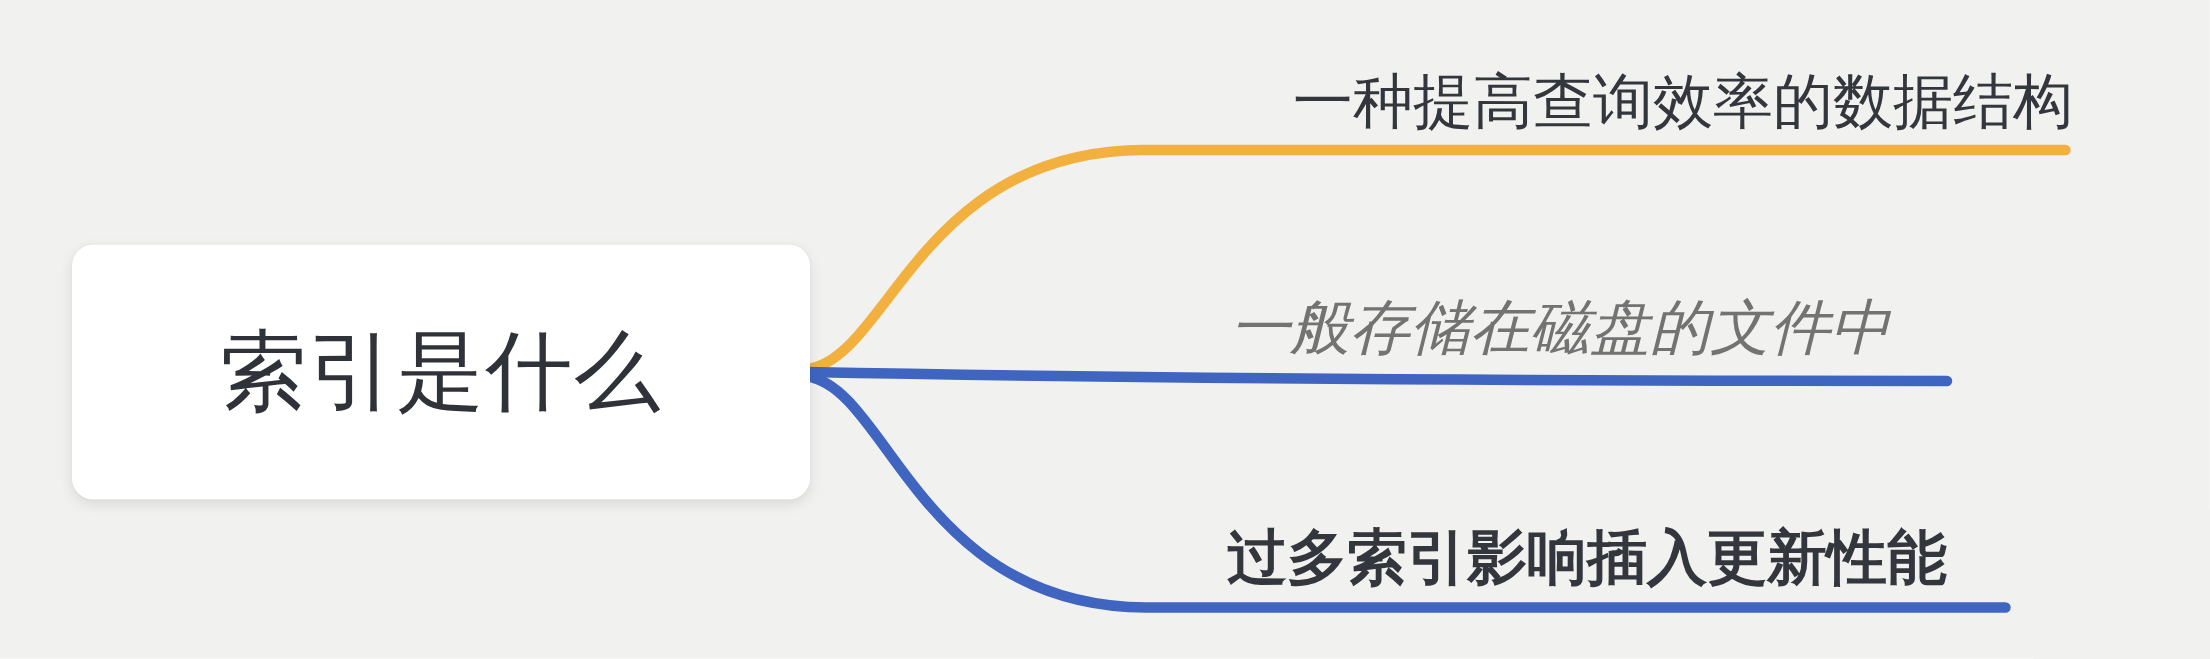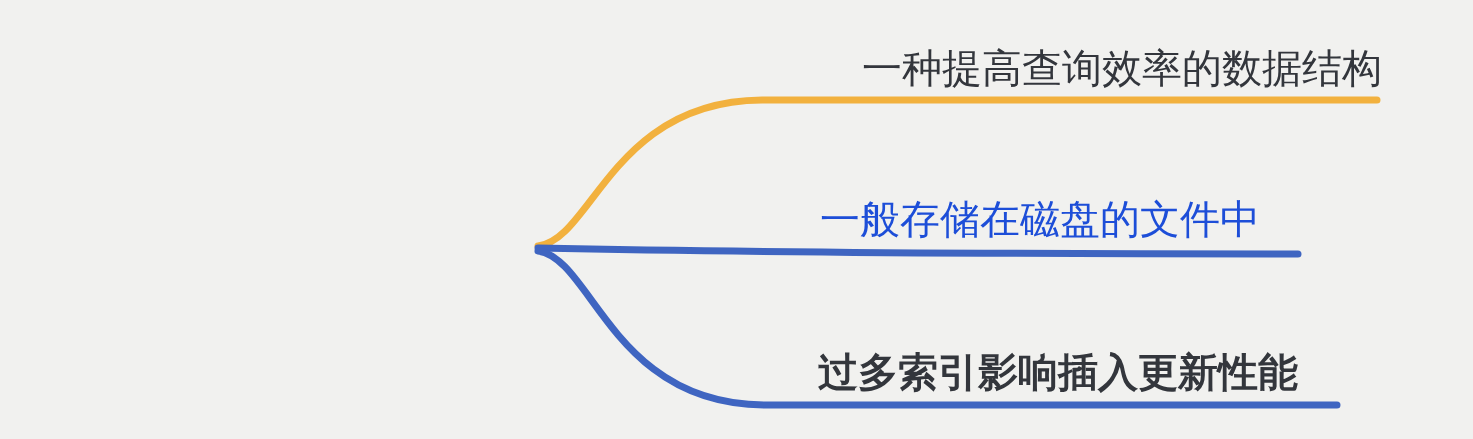--- a/index.html
+++ b/index.html
@@ -69,20 +69,23 @@
 <body>
 
 <div class="canvas" style="background: rgb(241, 241, 239);">
 
   <svg class="connectors" viewBox="0 0 1473 439" xmlns="http://www.w3.org/2000/svg">
     <path d="M 538 246 C 592 240 612 101 762 100 L 1377 100" stroke="#f2b13e"></path>
     <path d="M 538 248 C 740 252 1000 254 1298 254" stroke="#3f65c1"></path>
     <path d="M 538 251 C 592 258 612 404 764 405 L 1337 405" stroke="#3f65c1"></path>
   </svg>
 
+  <div class="root-node" style="background: rgb(255, 255, 255);">
+    <span class="root-label" style="color: rgb(47, 50, 56);">索引是什么</span>
+  </div>
 
   <div class="branch-label b1" style="color: rgb(51, 54, 60);">一种提高查询效率的数据结构</div>
 
-  <div class="branch-label b2" style="color: #1d4ed8;">一般存储在磁盘的文件中</div>
+  <div class="branch-label b2" style="color: #737373; font-style: italic;">一般存储在磁盘的文件中</div>
 
   <div class="branch-label b3" style="color: rgb(51, 54, 60);">过多索引影响插入更新性能</div>
 
 </div>
 
 </body></html>

